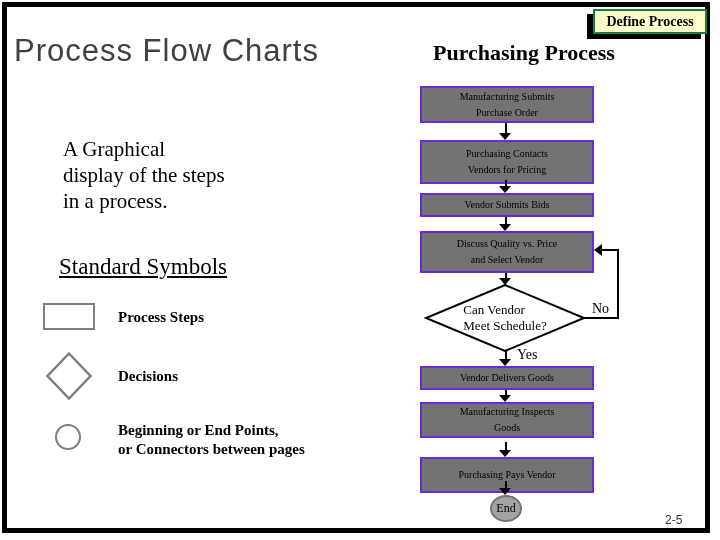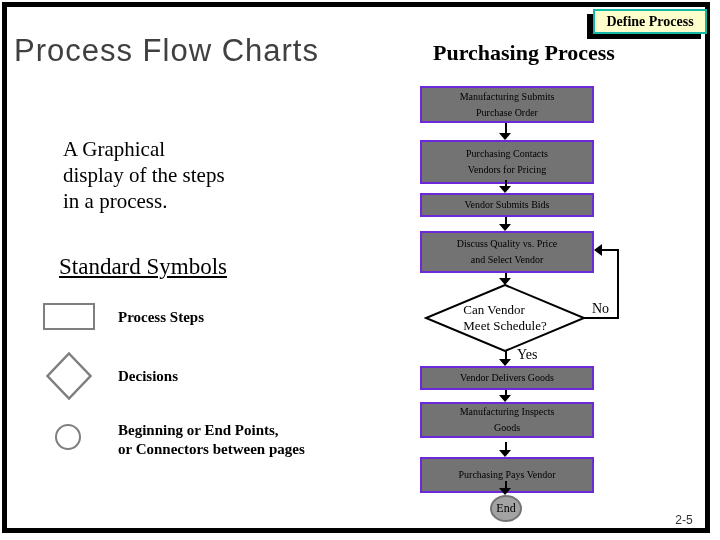--- a/index.html
+++ b/index.html
@@ -21,21 +21,21 @@
     left:2px; top:2px; width:708px; height:531px;
     border:5px solid var(--frame-border);
     box-sizing:border-box;
     background:#fff;
   }
 
   
   .tab {
     left:593px; top:9px; width:114px; height:25px;
     background:var(--tab-bg);
-    border:2px solid #14b8a6;
+    border:2px solid #15803d;
     box-sizing:border-box;
     box-shadow:-6px 5px 0 #000;
     display:flex; align-items:center; justify-content:center;
     font-weight:bold; font-size:14px;
   }
 
   .title {
     left:14px; top:33px; margin:0;
     font-family:"Liberation Sans", sans-serif;
     font-size:31px; font-weight:400; letter-spacing:1px;
@@ -104,21 +104,21 @@
     border-top:6px solid transparent; border-bottom:6px solid transparent;
     border-right:8px solid #000;
   }
   .fend {
     left:490px; top:495px; width:32px; height:27px;
     border:2px solid #737373; border-radius:50%; box-sizing:border-box;
     display:flex; align-items:center; justify-content:center;
     font-size:12px; background:#a3a3a3;
   }
   .page-number {
-    left:665px; top:513px; width:38px; text-align:center;
+    left:665px; top:513px; width:38px; text-align:left;
     font-family:"Liberation Sans", sans-serif;
     font-size:12px; color:#333;
   }
 </style>
 </head>
 <body>
 
 <div class="abs frame"></div>
 
 <div class="abs tab">

